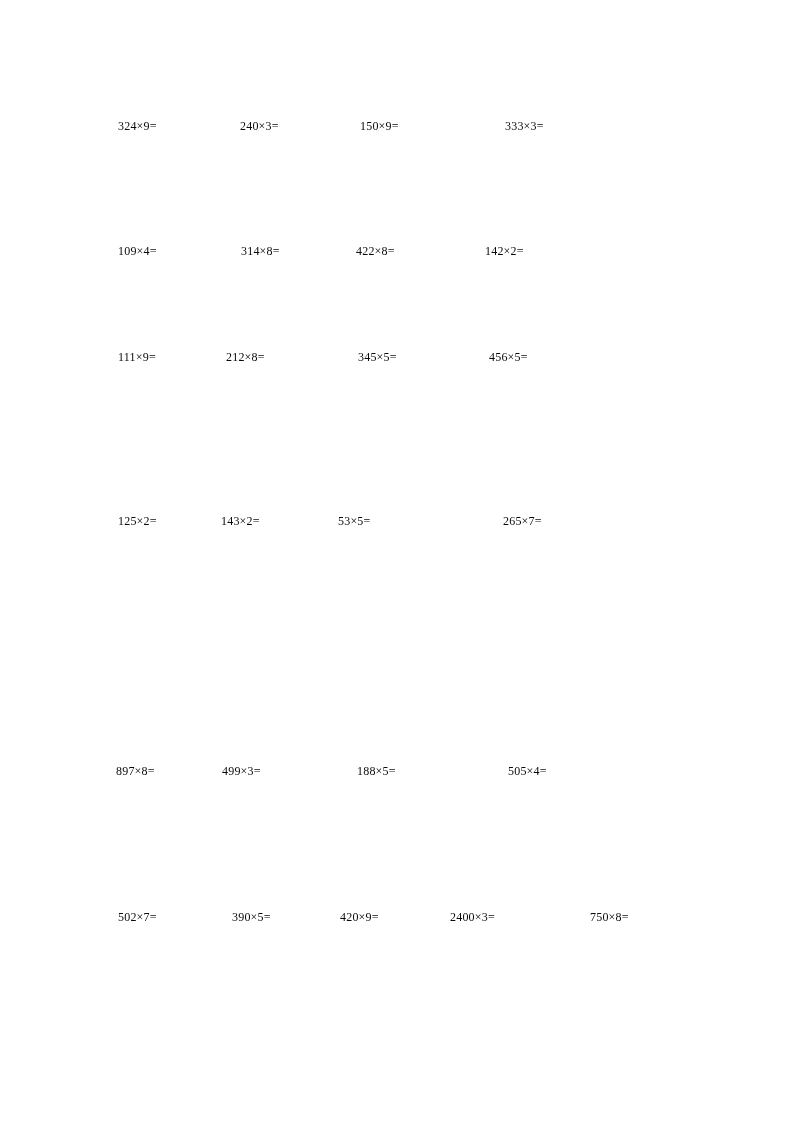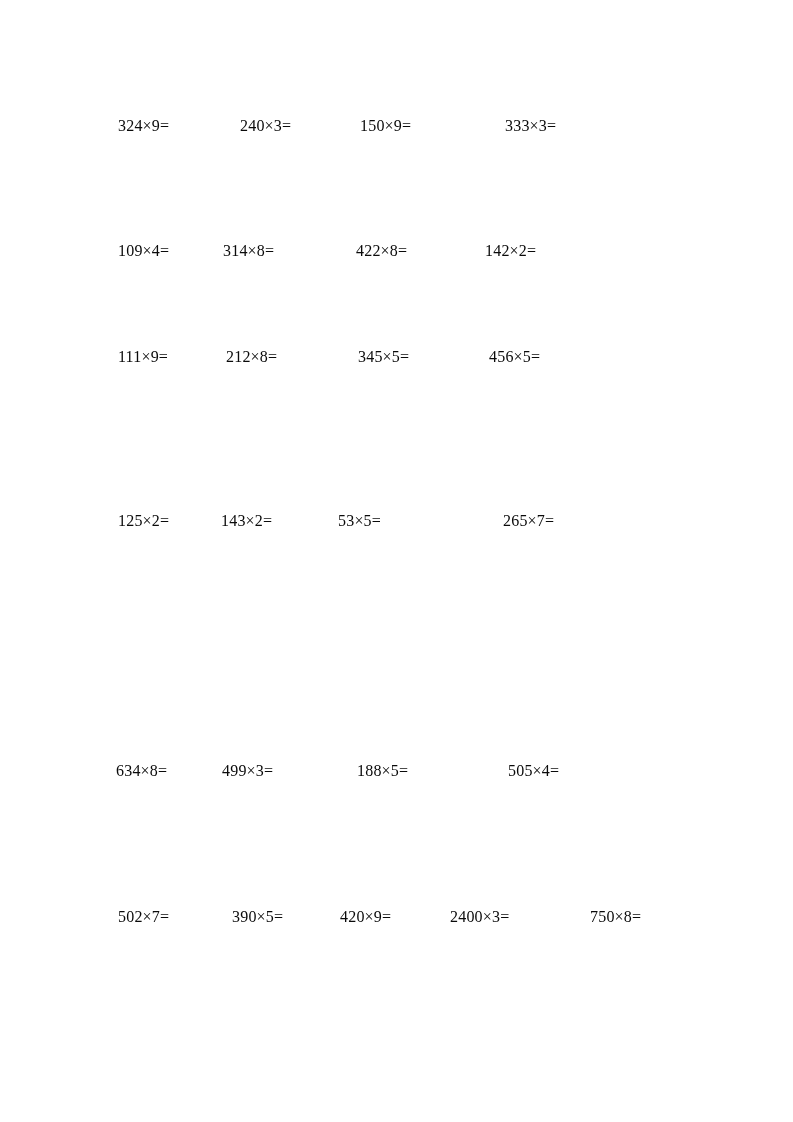--- a/index.html
+++ b/index.html
@@ -29,21 +29,21 @@
     height: 1122px;
   }
   .row {
     position: absolute;
     left: 0;
     width: 793px;
     height: 26px;
   }
   .problem {
     position: absolute;
-    font-size: 16px;
+    font-size: 12px;
     line-height: 18px;
     white-space: nowrap;
     letter-spacing: 0.2px;
     color: #0a0a0a;
   }
   
   .r0 { top: 117px; }
   .r1 { top: 242px; }
   .r2 { top: 348px; padding-left: 44px; }
   .r3 { top: 512px; }
@@ -57,38 +57,38 @@
 <div class="page">
   <div class="worksheet" id="worksheet">
       <div class="row r0">
         <div class="problem" style="left: 118px;">324×9=</div>
         <div class="problem" style="left: 240px;">240×3=</div>
         <div class="problem" style="left: 360px;">150×9=</div>
         <div class="problem" style="left: 505px;">333×3=</div>
       </div>
       <div class="row r1">
         <div class="problem" style="left: 118px;">109×4=</div>
-        <div class="problem" style="left: 223px;">314×8=</div>
+        <div class="problem" style="left: 241px;">314×8=</div>
         <div class="problem" style="left: 356px;">422×8=</div>
         <div class="problem" style="left: 485px;">142×2=</div>
       </div>
       <div class="row r2">
         <div class="problem" style="left: 118px;">111×9=</div>
         <div class="problem" style="left: 226px;">212×8=</div>
         <div class="problem" style="left: 358px;">345×5=</div>
         <div class="problem" style="left: 489px;">456×5=</div>
       </div>
       <div class="row r3">
         <div class="problem" style="left: 118px;">125×2=</div>
         <div class="problem" style="left: 221px;">143×2=</div>
         <div class="problem" style="left: 338px;">53×5=</div>
         <div class="problem" style="left: 503px;">265×7=</div>
       </div>
       <div class="row r5">
-        <div class="problem" style="left: 116px;">634×8=</div>
+        <div class="problem" style="left: 116px;">897×8=</div>
         <div class="problem" style="left: 222px;">499×3=</div>
         <div class="problem" style="left: 357px;">188×5=</div>
         <div class="problem" style="left: 508px;">505×4=</div>
       </div>
       <div class="row r6">
         <div class="problem" style="left: 118px;">502×7=</div>
         <div class="problem" style="left: 232px;">390×5=</div>
         <div class="problem" style="left: 340px;">420×9=</div>
         <div class="problem" style="left: 450px;">2400×3=</div>
         <div class="problem" style="left: 590px;">750×8=</div>

